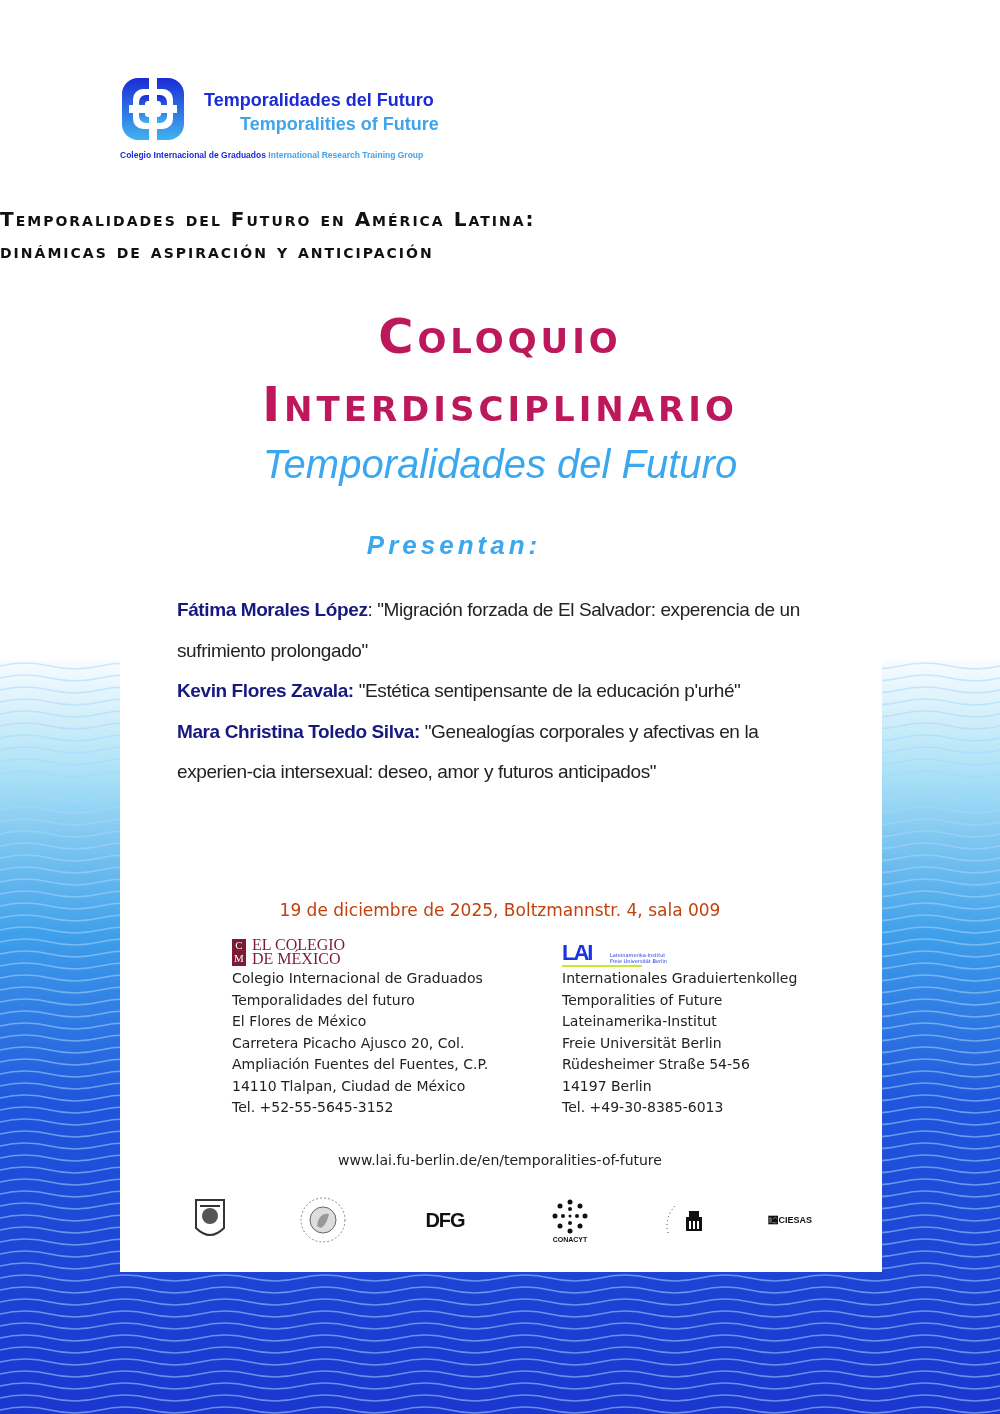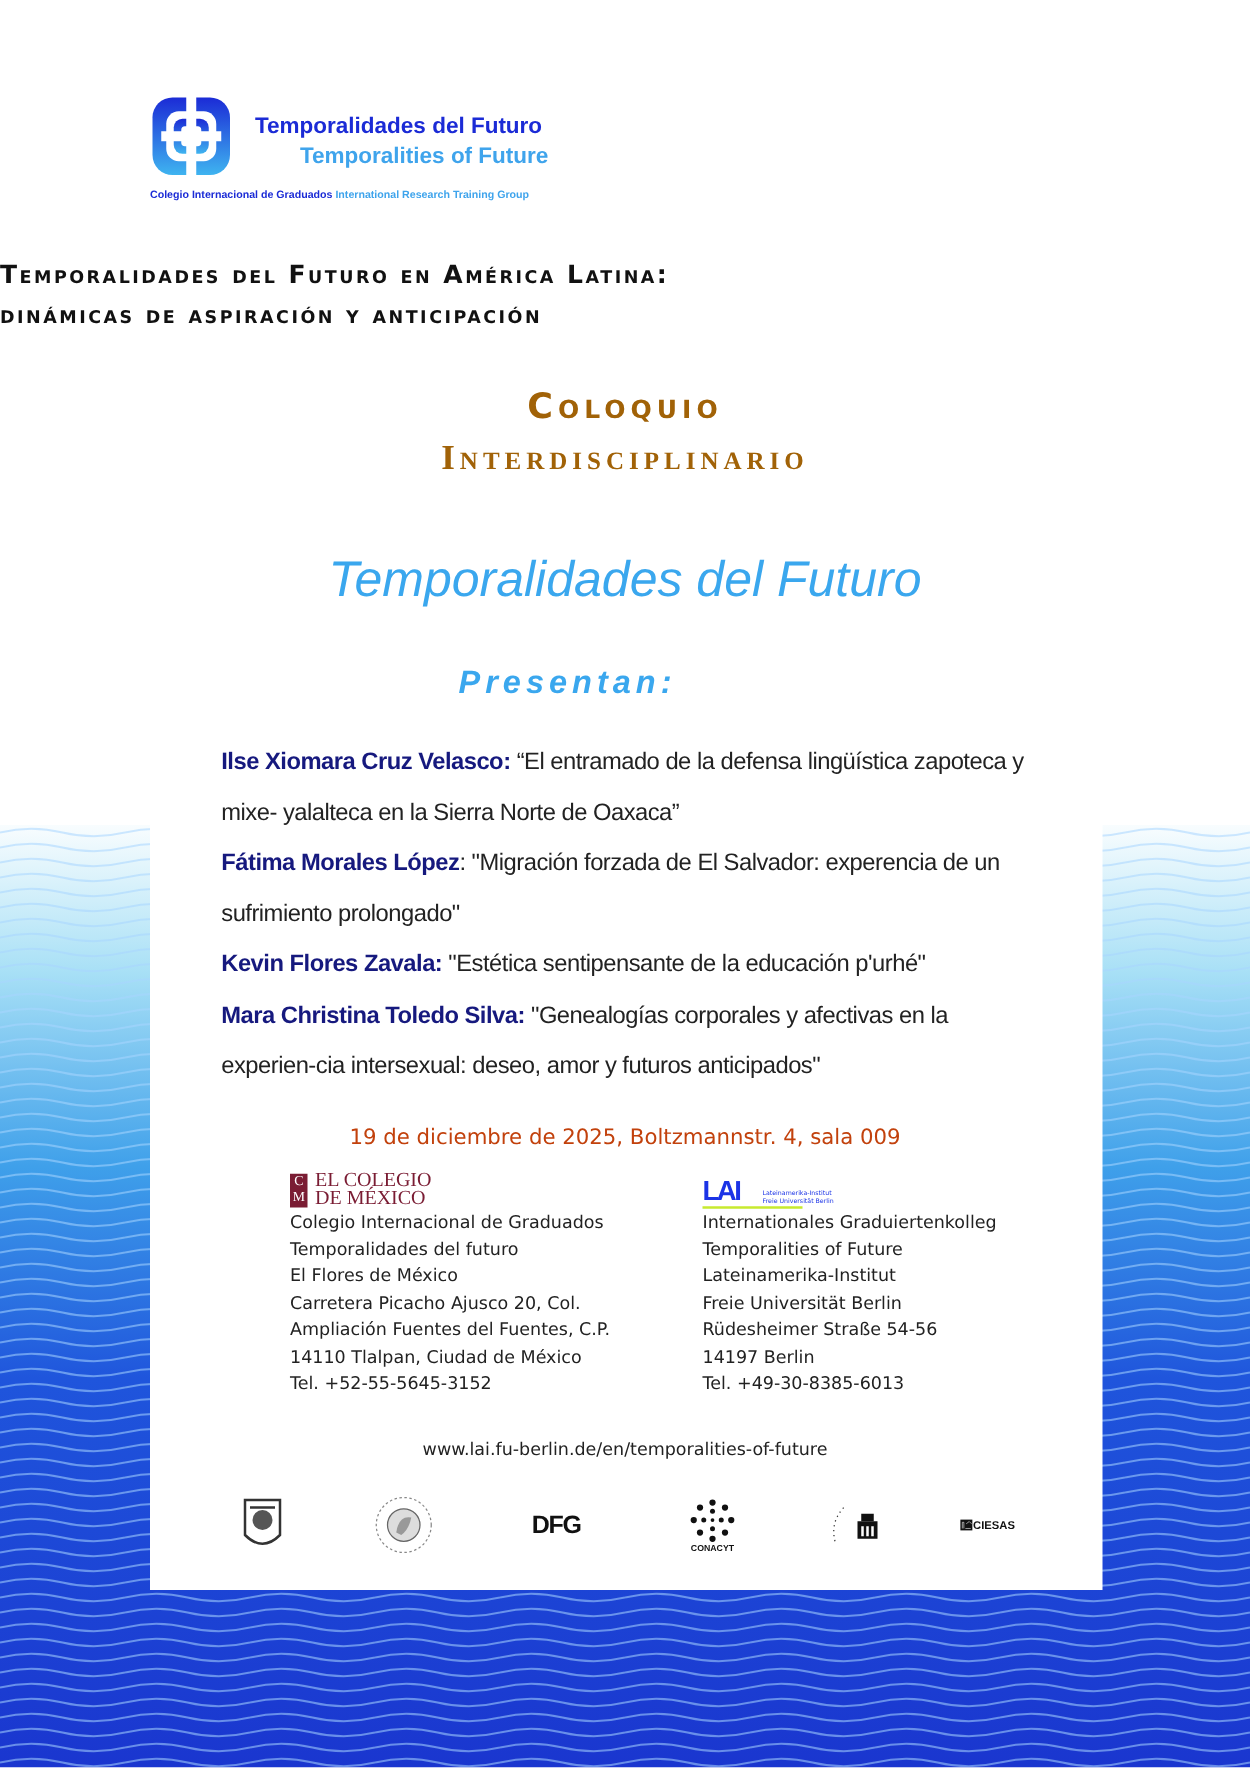--- a/index.html
+++ b/index.html
@@ -10,23 +10,23 @@
   .logo { position:absolute; left:120px; top:76px; width:380px; height:90px; }
   .logo-mark { position:absolute; left:0; top:0; width:66px; height:66px; }
   .logo-t1 { position:absolute; left:84px; top:14px; font-size:18px; font-weight:bold; color:#1b2bd6; white-space:nowrap; }
   .logo-t2 { position:absolute; left:120px; top:38px; font-size:18px; font-weight:bold; color:#3fa4ec; white-space:nowrap; }
   .logo-sub { position:absolute; left:0; top:74px; font-size:8.5px; font-weight:bold; white-space:nowrap; }
   .logo-sub .a { color:#1b2bd6; }
   .logo-sub .b { color:#3fa4ec; }
   .kicker { position:absolute; left:0; width:1000px; text-align:left; font-family:"DejaVu Sans", sans-serif; font-weight:bold; color:#111; font-variant:small-caps; letter-spacing:2px; }
   .k1 { top:207px; font-size:20px; }
   .k2 { top:239px; font-size:20px; }
-  .title { position:absolute; left:0; width:1000px; text-align:center; font-family:"DejaVu Sans", sans-serif; font-weight:bold; color:#a16207; font-variant:small-caps; letter-spacing:4px; font-size:28px; }
+  .title { position:absolute; left:0; width:1000px; text-align:center; font-family:"DejaVu Sans", sans-serif; font-weight:bold; color:#be185d; font-variant:small-caps; letter-spacing:4px; font-size:48px; }
   .t1 { top:308px; }
-  .t2 { top:351px;font-family:Liberation Serif, serif; }
+  .t2 { top:376px; }
   .subtitle { position:absolute; left:0; top:442px; width:1000px; text-align:center; font-style:italic; color:#3aa7ee; font-size:40px; font-family:"Liberation Sans", sans-serif; }
   .presentan { position:absolute; left:0; top:530px; width:908px; text-align:center; font-style:italic; font-weight:bold; color:#3aa7ee; font-size:26px; letter-spacing:4px; }
   .talks { position:absolute; left:177px; top:590px; width:660px; font-size:19px; line-height:40.5px; color:#222; font-family:"Liberation Sans", sans-serif; letter-spacing:-0.4px; }
   .talks .name { color:#16197e; font-weight:bold; }
   .date { position:absolute; left:0; top:900px; width:1000px; text-align:center; font-size:17px; color:#c2410c; font-family:"DejaVu Sans", sans-serif; }
   .col { position:absolute; top:938px; font-size:14px; line-height:21.5px; color:#222; font-family:"DejaVu Sans", sans-serif; }
   .colL { left:232px; }
   .colR { left:562px; }
   .colmex { font-family:"Liberation Serif", serif; color:#7a1c33; font-size:16px; line-height:14px; height:30px; position:relative; padding-left:20px; }
   .colmex .box { position:absolute; left:0; top:1px; width:14px; height:27px; background:#7a1c33; }
@@ -88,21 +88,20 @@
 <div class="kicker k1">Temporalidades del Futuro en América Latina:</div>
 <div class="kicker k2">dinámicas de aspiración y anticipación</div>
 
 <div class="title t1">Coloquio</div>
 <div class="title t2">Interdisciplinario</div>
 
 <div class="subtitle">Temporalidades del Futuro</div>
 <div class="presentan">Presentan:</div>
 
 <div class="talks">
-  <div><span class="name">Ilse Xiomara Cruz Velasco:</span><span> “El entramado de la defensa lingüística zapoteca y mixe- yalalteca en la Sierra Norte de Oaxaca”</span></div>
   <div><span class="name">Fátima Morales López</span><span>: "Migración forzada de El Salvador: experencia de un sufrimiento prolongado"</span></div>
   <div><span class="name">Kevin Flores Zavala:</span><span> "Estética sentipensante de la educación p'urhé"</span></div>
   <div><span class="name">Mara Christina Toledo Silva:</span><span> "Genealogías corporales y afectivas en la experien-cia intersexual: deseo, amor y futuros anticipados"</span></div>
 </div>
 
 <div class="date">19 de diciembre de 2025, Boltzmannstr. 4, sala 009</div>
 
 <div class="col colL">
   <div class="colmex">
     <div class="box">

